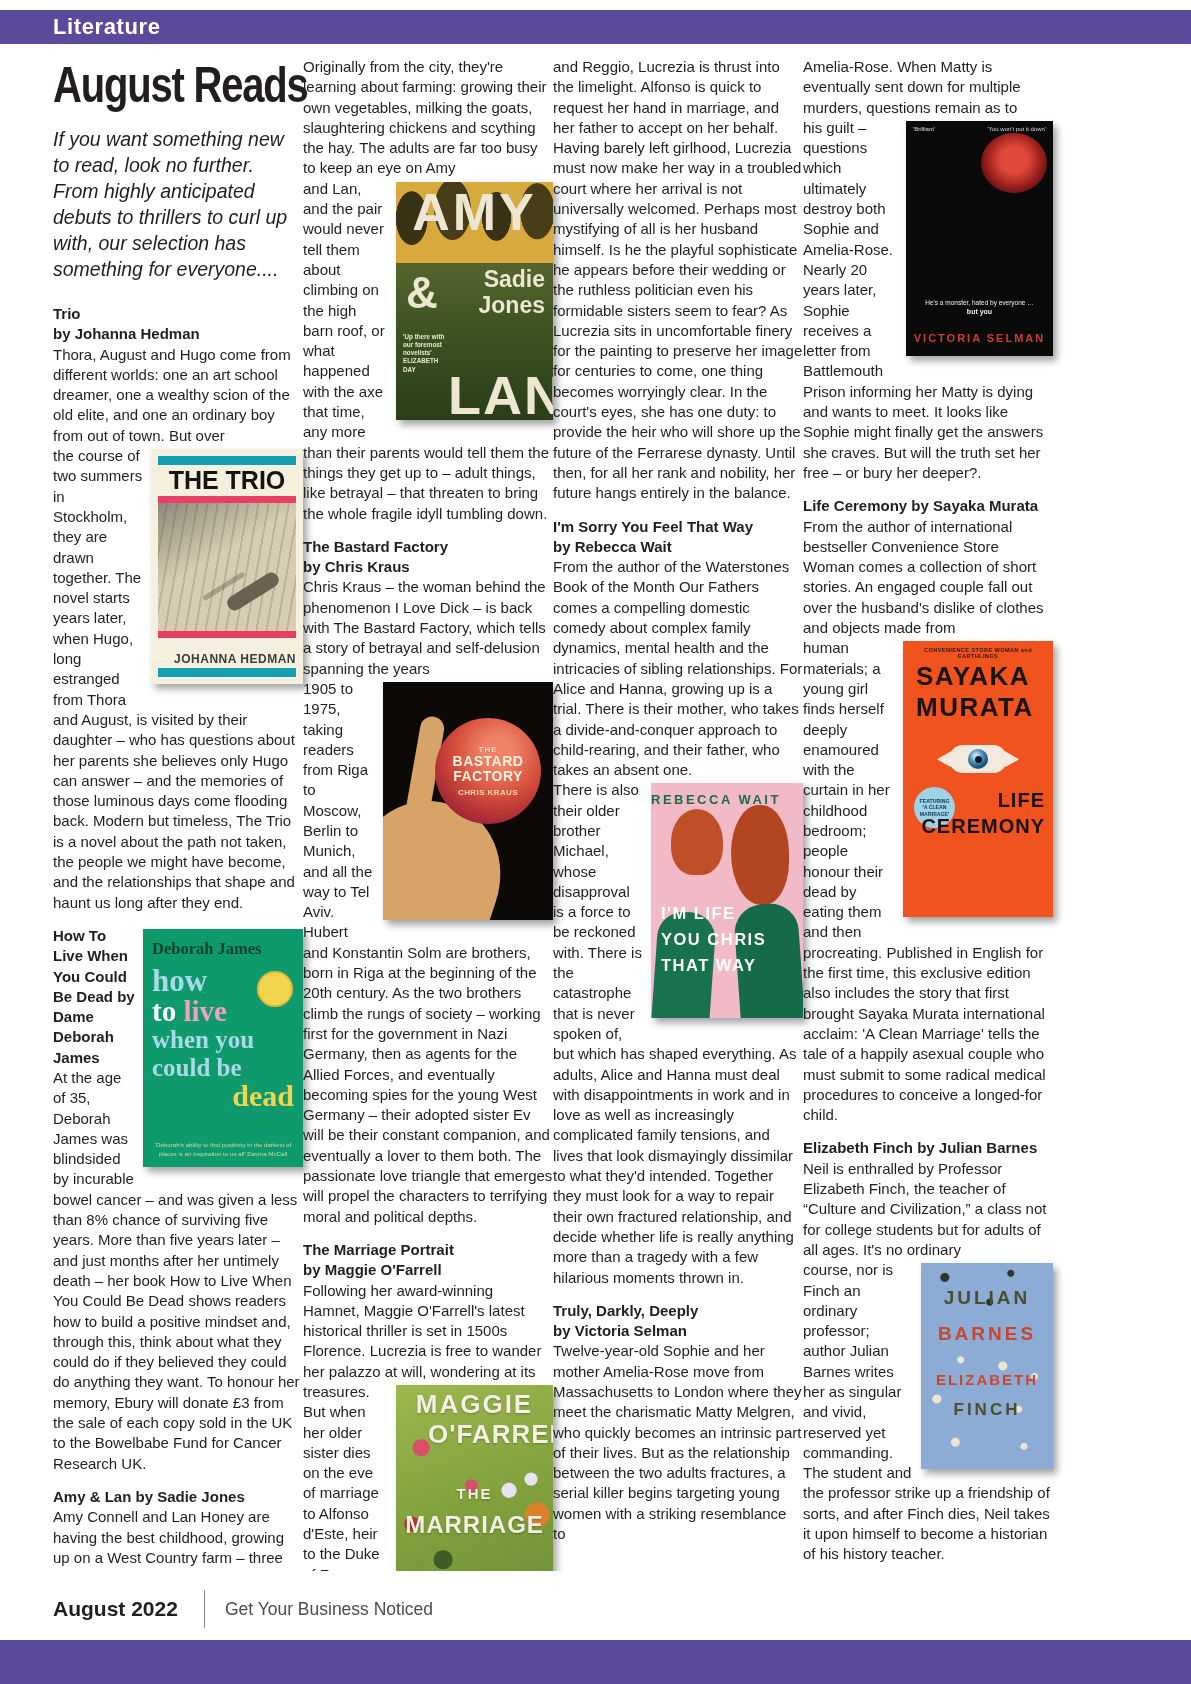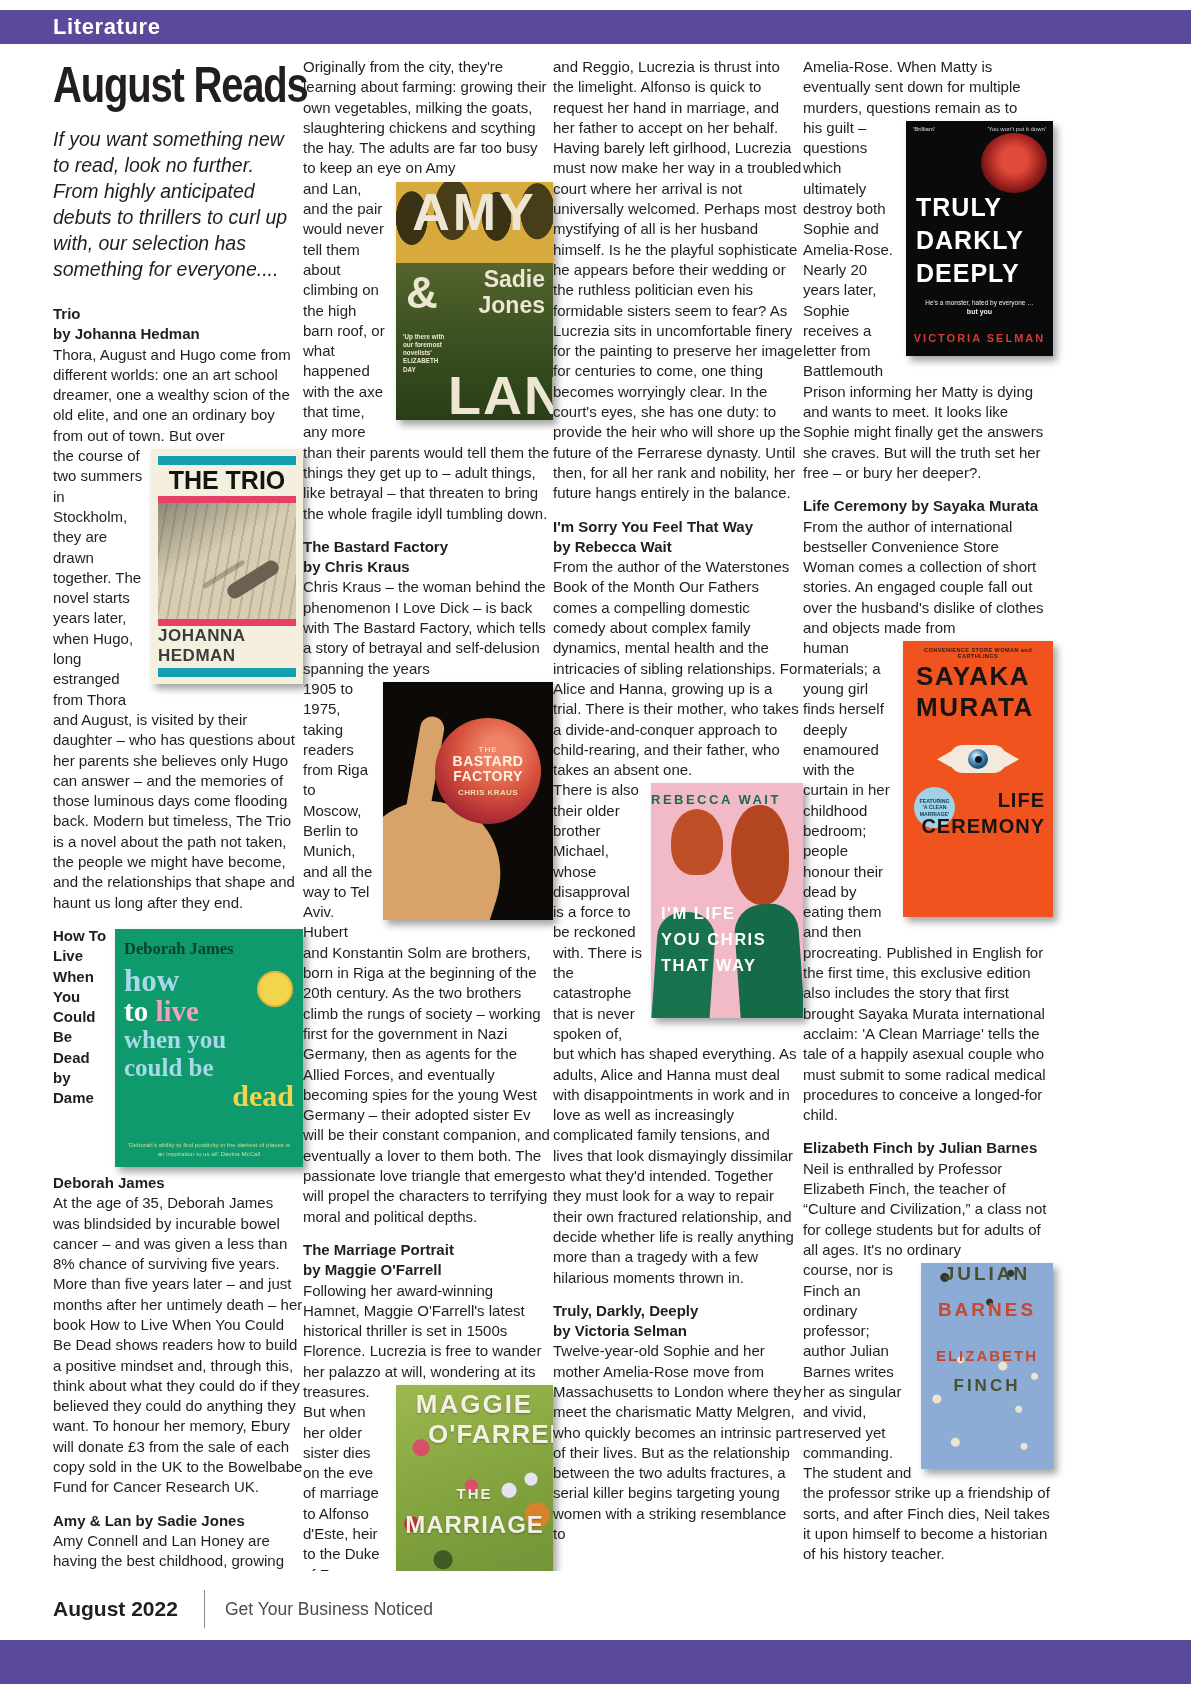--- a/index.html
+++ b/index.html
@@ -55,24 +55,24 @@
   .trio-c .bar-teal { height:9px; background:#14a0b0; }
   .trio-c .trio-title { font-weight:bold; font-size:25px; color:#141414; text-align:center; padding:1px 0; letter-spacing:0; }
   .trio-c .bar-pink { height:7px; background:#e73f66; }
   .trio-photo { flex:1; position:relative;
     background: linear-gradient(150deg, rgba(70,70,60,.5) 0%, rgba(70,70,60,0) 42%),
       repeating-linear-gradient(100deg, #d6cdb2 0 8px, #beb29a 8px 10px);
   }
   .trio-photo::after { content:""; position:absolute; right:14px; bottom:32px; width:58px; height:15px;
     border-radius:8px; background:#6a6150; transform:rotate(-32deg);
     box-shadow:-22px -20px 0 -5px rgba(80,75,60,.35); }
-  .trio-c .trio-author { font-weight:bold; font-size:17px; color:#3c3c3c; text-align:left; padding:0 0 2px; letter-spacing:.5px; }
-
-  
-  .howto-c { width:188px; height:238px; background:#0f9a6d; padding:10px 9px 8px;
+  .trio-c .trio-author { font-weight:bold; font-size:12px; color:#3c3c3c; text-align:right; padding:14px 0 2px; letter-spacing:.5px; }
+
+  
+  .howto-c { width:160px; height:238px; background:#0f9a6d; padding:10px 9px 8px;
     display:flex; flex-direction:column; font-family:"Liberation Serif", serif; }
   .howto-c .dj { color:#07422e; font-weight:bold; font-size:16.5px; margin-bottom:6px; }
   .howto-c .l1 { color:#a8d9e8; font-weight:bold; font-size:31px; line-height:1.0; }
   .howto-c .l2 { font-weight:bold; font-size:29px; line-height:1.05; }
   .howto-c .l2 .to { color:#ffffff; } .howto-c .l2 .live { color:#f2a0c0; }
   .howto-c .l3, .howto-c .l4 { color:#a8d9e8; font-weight:bold; font-size:25px; line-height:1.1; }
   .howto-c .l5 { color:#f3d44d; font-weight:bold; font-size:30px; line-height:1.0; text-align:right; }
   .howto-badge { position:absolute; top:42px; right:10px; width:36px; height:36px; border-radius:50%;
     background:#f3d44d; border:2px solid #e2b93a; }
   .howto-c .howto-quote { margin-top:auto; font-size:6.2px; color:#c8dd9e; line-height:1.45; text-align:center;
@@ -181,21 +181,21 @@
       radial-gradient(circle 4px at 68% 5%, #31362a 0 3px, transparent 4px),
       radial-gradient(circle 4px at 52% 19%, #31362a 0 3px, transparent 4px),
       radial-gradient(circle 4px at 30% 47%, #ece4cf 0 3px, transparent 4px),
       radial-gradient(circle 5px at 62% 50%, #ece4cf 0 4px, transparent 5px),
       radial-gradient(circle 4px at 86% 55%, #ece4cf 0 3px, transparent 4px),
       radial-gradient(circle 5px at 12% 66%, #ece4cf 0 4px, transparent 5px),
       radial-gradient(circle 4px at 74% 71%, #ece4cf 0 3px, transparent 4px),
       radial-gradient(circle 5px at 26% 87%, #ece4cf 0 4px, transparent 5px),
       radial-gradient(circle 4px at 78% 89%, #ece4cf 0 3px, transparent 4px),
       #8cacd6; }
-  .finch-c .f1 { font-size:19px; letter-spacing:3px; color:#4a4f2f; }
+  .finch-c .f1 { padding-top:24px; font-size:19px; letter-spacing:3px; color:#4a4f2f; }
   .finch-c .f2 { margin-top:14px; font-size:19px; letter-spacing:3px; color:#c8472e; }
   .finch-c .f3 { margin-top:26px; font-size:15px; letter-spacing:2px; color:#c8472e; }
   .finch-c .f4 { margin-top:12px; font-size:17px; letter-spacing:3px; color:#4a4f2f; }
 </style>
 </head>
 <body>
 
 <div class="page">
 
   <div class="topbar">
@@ -333,25 +333,20 @@
     </div>
 
     <div class="col">
       <div class="bk first">
         <p>Amelia-Rose. When Matty is eventually sent down for multiple murders, questions remain as to</p>
         <div class="flow">
           <div class="cover truly-c">
             <div class="tq tq1">'Brilliant'</div>
             <div class="tq tq2">'You won't put it down'</div>
             <div class="truly-rose"></div>
-            <div class="truly-t">
-              <div>TRULY</div>
-              <div>DARKLY</div>
-              <div>DEEPLY</div>
-            </div>
             <div class="truly-tag">
               <div>He's a monster, hated by everyone …</div>
               <b>but you</b>
             </div>
             <div class="truly-auth">VICTORIA SELMAN</div>
           </div>
           <p>his guilt – questions which ultimately destroy both Sophie and Amelia-Rose. Nearly 20 years later, Sophie receives a letter from Battlemouth Prison informing her Matty is dying and wants to meet. It looks like Sophie might finally get the answers she craves. But will the truth set her free – or bury her deeper?.</p>
         </div>
       </div>
 

